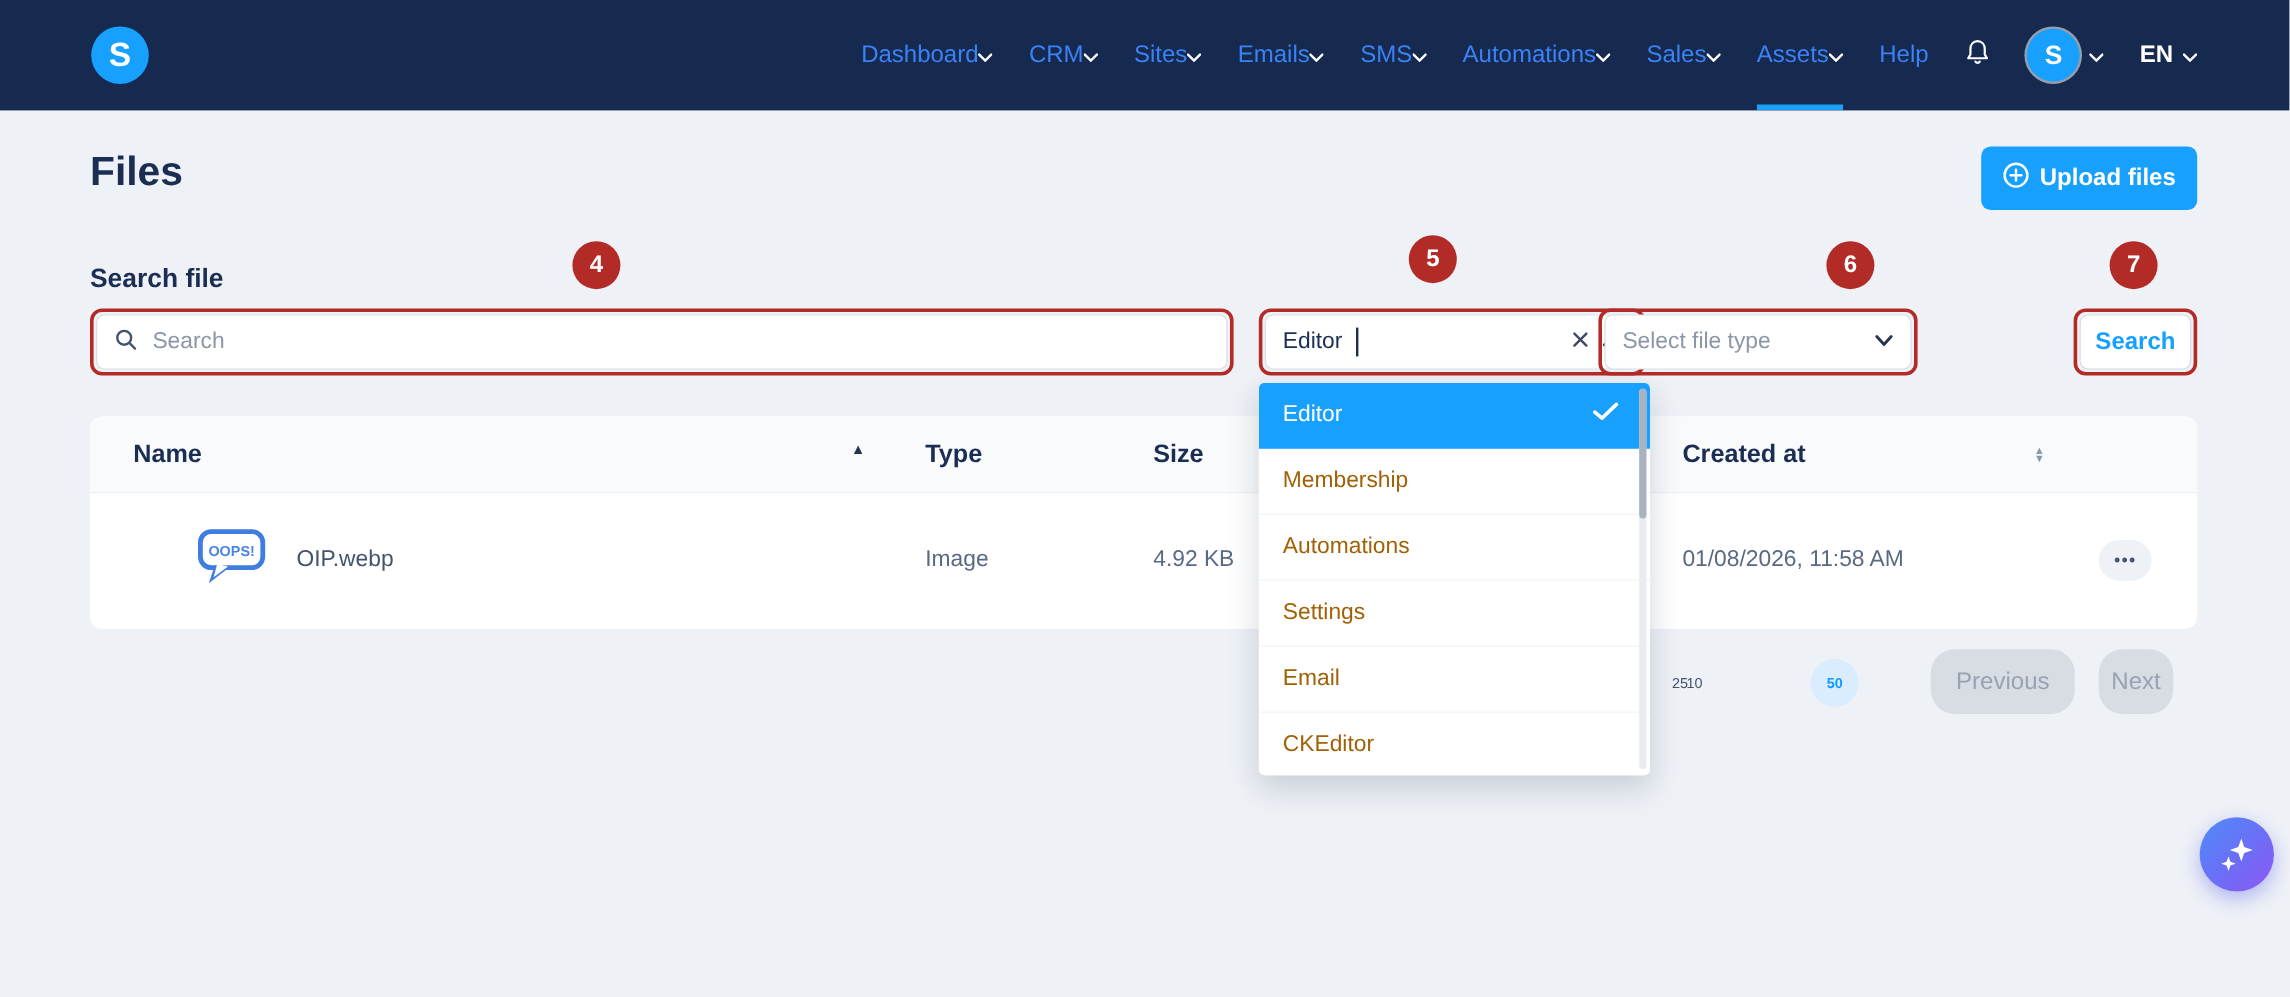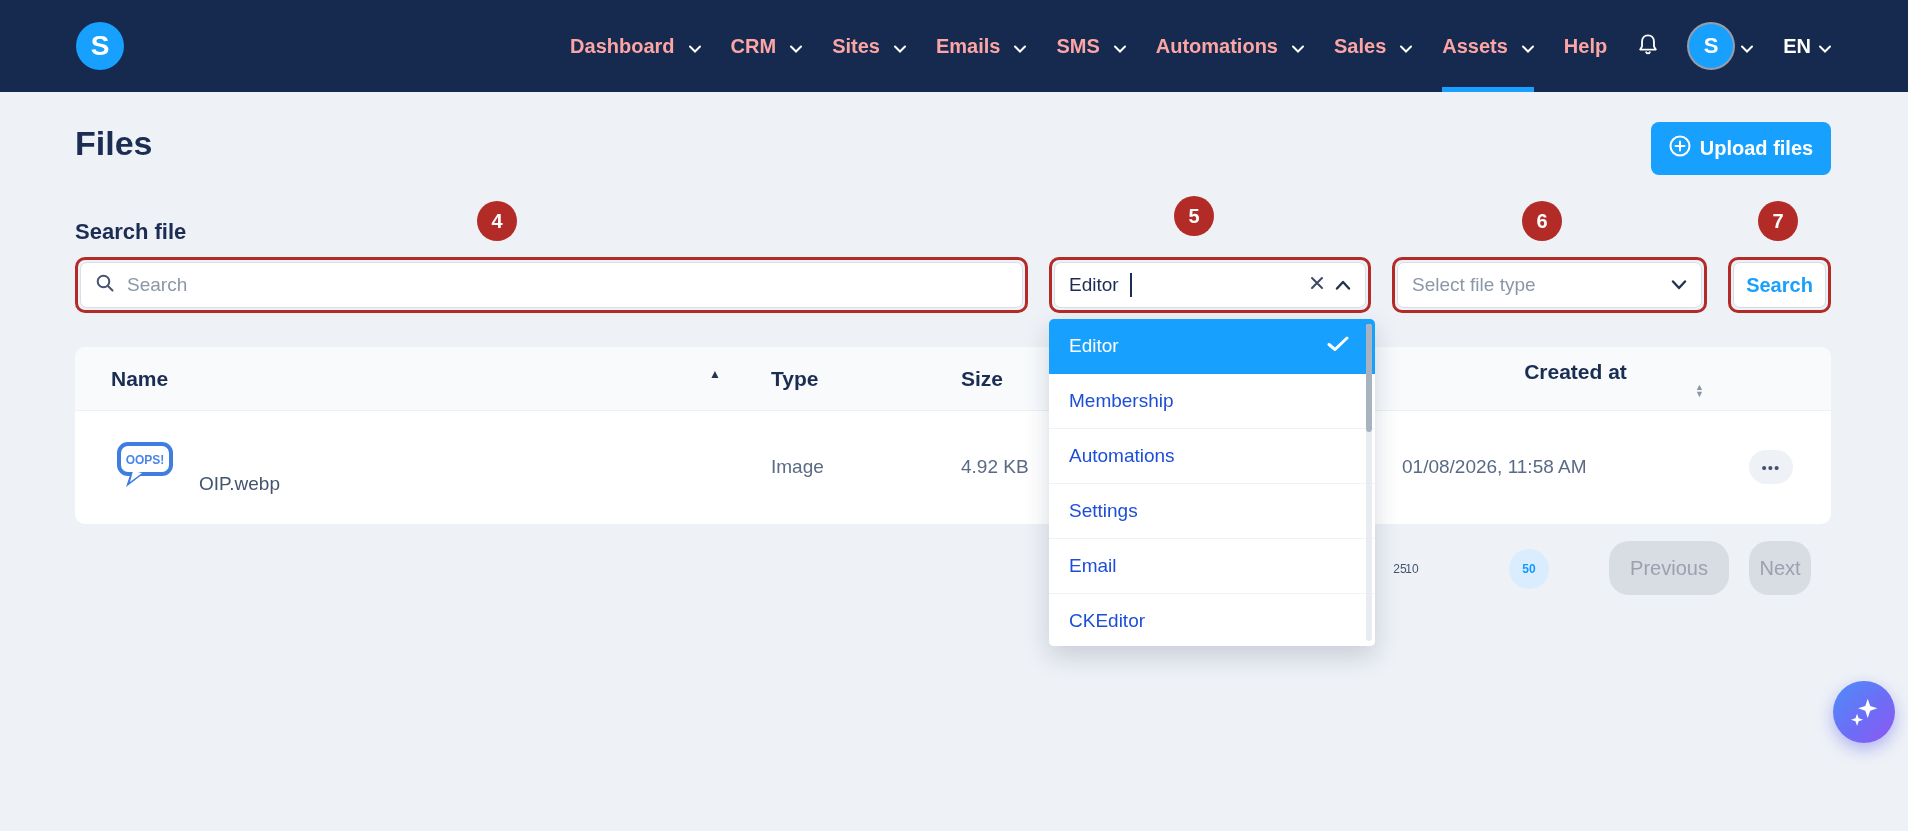--- a/index.html
+++ b/index.html
@@ -21,22 +21,22 @@
     padding: 0 77px 0 76px; z-index: 50;
   }
   .logo {
     width: 48px; height: 48px; border-radius: 50%; background: #18a0ff;
     color: #fff; font-size: 28px; font-weight: 800;
     display: flex; align-items: center; justify-content: center; cursor: pointer;
     flex: 0 0 auto;
   }
   .nav { margin-left: auto; display: flex; align-items: center; gap: 30px; height: 100%; }
   .nav-item {
-    display: flex; align-items: center; gap: 14px; color: #fca5a5;
-    font-size: 20px; font-weight: 700; height: 100%; cursor: pointer; white-space: nowrap;
+    display: flex; align-items: center; gap: 0; color: #3b82f6;
+    font-size: 20px; font-weight: 400; height: 100%; cursor: pointer; white-space: nowrap;
   }
   .nav-item.active { box-shadow: inset 0 -5px 0 #18a0ff; }
   .icon-btn { display: flex; align-items: center; cursor: pointer; }
   .avatar {
     width: 44px; height: 44px; border-radius: 50%; background: #18a0ff;
     color: #fff; font-size: 22px; font-weight: 800;
     display: flex; align-items: center; justify-content: center;
     box-shadow: 0 0 0 2px rgba(255,255,255,0.55);
   }
   .avatar-group, .lang-group { display: flex; align-items: center; gap: 8px; cursor: pointer; color:#fff; font-size:20px; font-weight:700; }
@@ -62,21 +62,21 @@
   .badge-6 { left: 1522px; top: 201px; }
   .badge-7 { left: 1758px; top: 201px; }
 
   
   .red-wrap {
     position: absolute; top: 257px; height: 56px;
     border: 3px solid #b32b27; border-radius: 10px; padding: 2px; z-index: 20;
   }
   .wrap-search    { left: 75px;   width: 953px; }
   .wrap-category  { left: 1049px; width: 322px; }
-  .wrap-filetype  { left: 1392px; width: 315px; }
+  .wrap-filetype  { left: 1332px; width: 266px; }
   .wrap-searchbtn { left: 1728px; width: 103px; }
   .inner-field {
     width: 100%; height: 100%; background: #fff;
     border: 1px solid #d9dfe8; border-radius: 7px;
     display: flex; align-items: center; padding: 0 14px; gap: 10px;
   }
   .inner-field input {
     flex: 1; border: none; outline: none; font-family: inherit;
     font-size: 19px; color: #1b2d52; background: transparent; min-width: 0;
   }
@@ -92,21 +92,21 @@
   }
 
   
   .dropdown {
     position: absolute; left: 1049px; top: 319px; width: 326px; height: 327px;
     background: #fff; border-radius: 5px; overflow: hidden; z-index: 35;
     box-shadow: 0 10px 26px rgba(23,43,77,0.18);
   }
   .dd-item {
     height: 55px; display: flex; align-items: center;
-    padding: 0 26px 0 20px; font-size: 19px; color: #1d4ed8;
+    padding: 0 26px 0 20px; font-size: 19px; color: #a16207;
     border-bottom: 1px solid #f0f2f5; cursor: pointer; background: #fff;
   }
   .dd-item.selected { background: #18a0ff; color: #fff; justify-content: space-between; border-bottom-color: #18a0ff; }
   .dd-track { position: absolute; right: 3px; top: 5px; bottom: 5px; width: 6px; background: #e8ecf1; border-radius: 3px; }
   .dd-thumb { position: absolute; right: 3px; top: 5px; width: 6px; height: 108px; background: #a9b3c0; border-radius: 3px; cursor: pointer; }
 
   
   .table-card {
     position: absolute; left: 75px; top: 347px; width: 1756px; height: 177px;
     background: #fff; border-radius: 10px; z-index: 10;
@@ -116,23 +116,23 @@
     height: 63px; align-items: center; background: #f8fafc;
     border-radius: 10px 10px 0 0; font-size: 21px; font-weight: 700; color: #1b2d52;
   }
   .t-row {
     display: grid; grid-template-columns: 696px 190px 441px 347px 1fr;
     height: 113px; align-items: center; border-top: 1px solid #edf0f4;
     font-size: 19px; color: #5a6a84;
   }
   .cell-name-h { display: flex; padding-left: 36px; }
   .sort-asc { margin-left: auto; margin-right: 50px; font-size: 12px; color: #24344f; }
-  .cell-created-h { display: flex; align-items: center; flex-direction: column; }
+  .cell-created-h { display: flex; align-items: center; }
   .sort-both { margin-left: auto; margin-right: 45px; display: flex; flex-direction: column; line-height: 7px; font-size: 9px; color: #8a97a8; }
-  .cell-name { display: flex; align-items: flex-end; gap: 24px; padding-left: 40px; color: #44546f; }
+  .cell-name { display: flex; align-items: center; gap: 24px; padding-left: 40px; color: #44546f; margin-left: 48px; }
   .dots-btn {
     width: 44px; height: 34px; border-radius: 17px; background: #eef1f5;
     border: none; color: #44546f; font-size: 15px; letter-spacing: 1px;
     display: flex; align-items: center; justify-content: center; cursor: pointer;
     font-family: inherit;
   }
 
   
   .psize {
     position: absolute; top: 549px; width: 40px; height: 40px;

